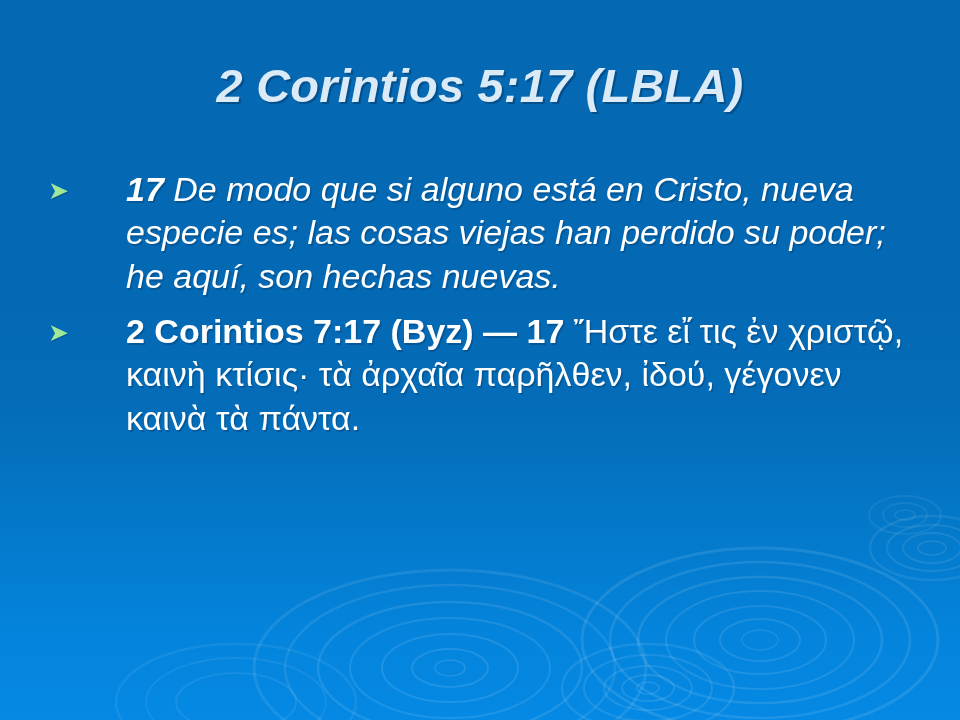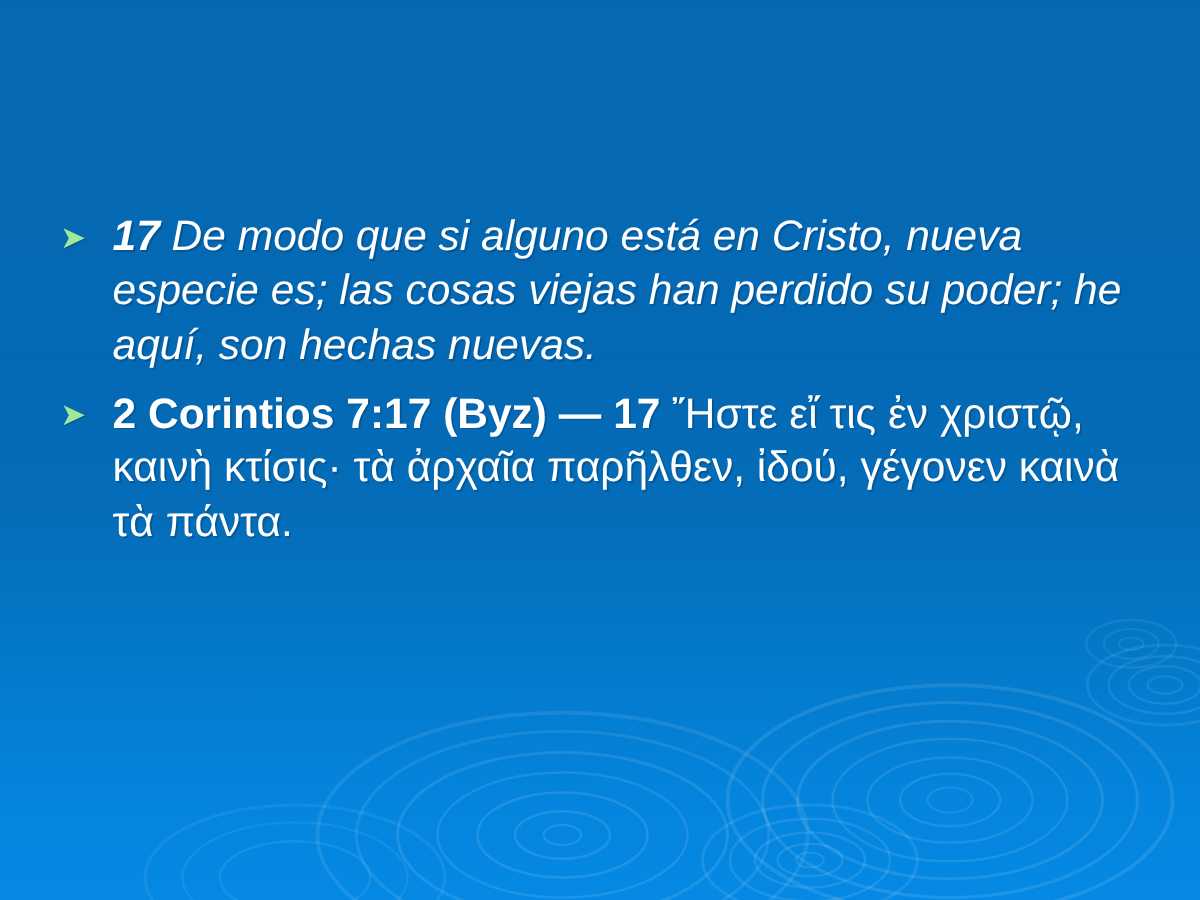--- a/index.html
+++ b/index.html
@@ -67,20 +67,21 @@
     font-size: 25px;
     color: #9fe89a;
     text-shadow: 1px 1px 0 rgba(2,60,108,0.45);
   }
   .bullet-text {
     flex: 1 1 auto;
     font-size: 34px;
     line-height: 1.275;
     color: #ffffff;
     text-shadow: 1.5px 1.5px 0 rgba(2,60,108,0.40);
+    margin-left: 36px;
   }
   .it { font-style: italic; }
   .b  { font-weight: bold; }
   .bi { font-weight: bold; font-style: italic; }
   .grk { font-style: normal; font-weight: normal; }
 </style>
 </head>
 <body>
 
 <div id="slide">
@@ -134,20 +135,21 @@
         <ellipse rx="10" ry="5" stroke-width="1.5" stroke-opacity="0.08"></ellipse>
       </g>
       <g transform="translate(236,702)">
         <ellipse rx="120" ry="58" stroke-width="2.5" stroke-opacity="0.07"></ellipse>
         <ellipse rx="90" ry="44" stroke-width="2" stroke-opacity="0.07"></ellipse>
         <ellipse rx="60" ry="29" stroke-width="2" stroke-opacity="0.08"></ellipse>
       </g>
     </g>
   </svg>
 
+  <div class="title">2 Corintios 5:17 (LBLA)</div>
 
   <div class="body">
 
     <div class="bullet-row">
       <div class="bullet-mark">➤</div>
       <div class="bullet-text it"><span class="bi">17</span><span>&nbsp;</span><span>De modo que si alguno está en Cristo, nueva especie es; las cosas viejas han perdido su poder; he aquí, son hechas nuevas.</span></div>
     </div>
 
     <div class="bullet-row">
       <div class="bullet-mark">➤</div>

